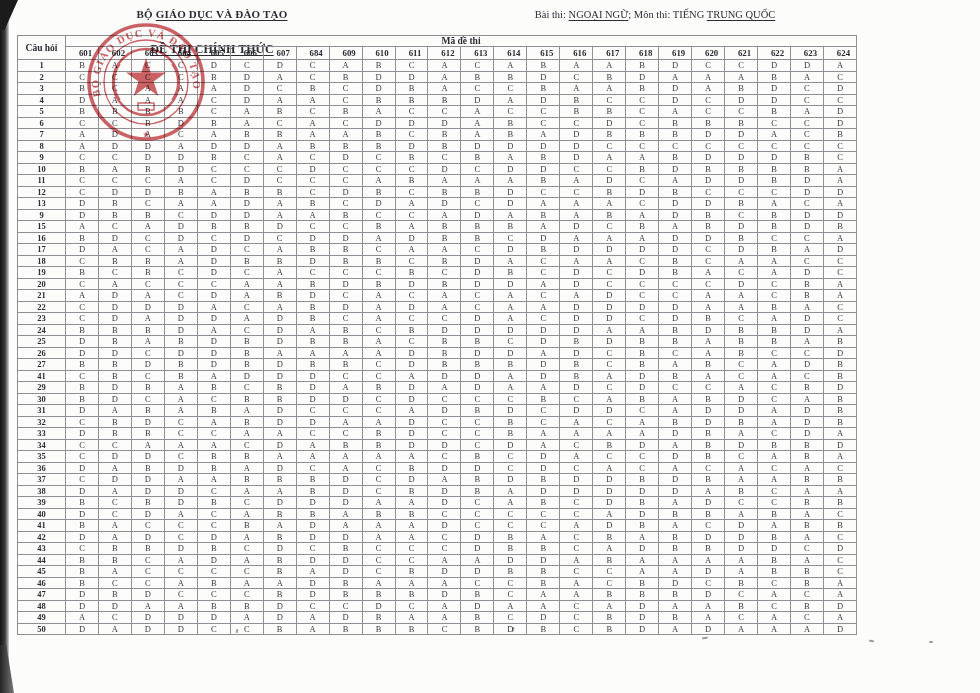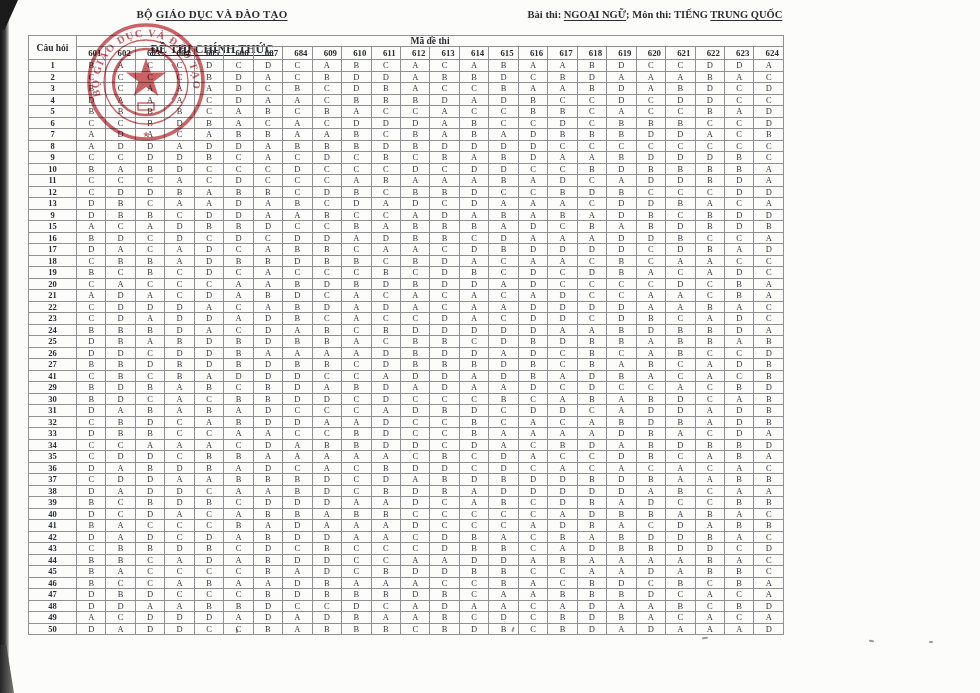--- a/index.html
+++ b/index.html
@@ -17,29 +17,29 @@
   .scan-wedge-bottom{position:absolute;left:0;bottom:0;width:14px;height:48px;
     background:linear-gradient(90deg,#242424,#777);clip-path:polygon(0 0,45% 0,100% 100%,0 100%);}
   .speck{position:absolute;background:#9a9aa0;border-radius:1px;}
 
   
   .hdr-left{position:absolute;left:62px;top:8px;width:300px;text-align:center;line-height:1.25;}
   .hdr-left .l1{font-size:11px;font-weight:bold;letter-spacing:.2px;}
   .hdr-left .l2{font-size:12px;font-weight:bold;}
   .hdr-right{position:absolute;left:495px;top:8px;width:320px;text-align:center;line-height:1.3;}
   .hdr-right .l1{font-size:11px;font-weight:bold;}
-  .hdr-right .l2{font-size:10.5px;font-weight:bold;}
+  .hdr-right .l2{font-size:10.5px;font-weight:normal;}
   .u{text-decoration:underline;text-underline-offset:2px;margin-top:20px;}
 
   
   .stamp{position:absolute;left:46px;top:-18px;width:200px;height:200px;
     opacity:.8;mix-blend-mode:multiply;pointer-events:none;}
 
   
-  table.key{position:absolute;left:28px;top:35px;width:756px;border-collapse:collapse;table-layout:fixed;}
+  table.key{position:absolute;left:17px;top:35px;width:840px;border-collapse:collapse;table-layout:fixed;}
   table.key col.qcol{width:48px;}
   table.key th,table.key td{border:1px solid #8f8f94;padding:0;text-align:center;vertical-align:middle;
     overflow:hidden;white-space:nowrap;}
   table.key{border:1px solid #5c5c60;}
   tr.ghdr th{height:10px;font-size:9.5px;font-weight:bold;color:#2a2b31;}
   tr.chdr th{height:12px;font-size:8.8px;font-weight:bold;color:#2a2b31;padding-left:7px;}
   th.qhead{font-size:9px;font-weight:bold;}
   tbody tr{height:11.5px;}
   tbody td{font-size:8.5px;line-height:1;color:#3a3b42;}
   tbody td.q{font-weight:bold;color:#2c2d33;}

